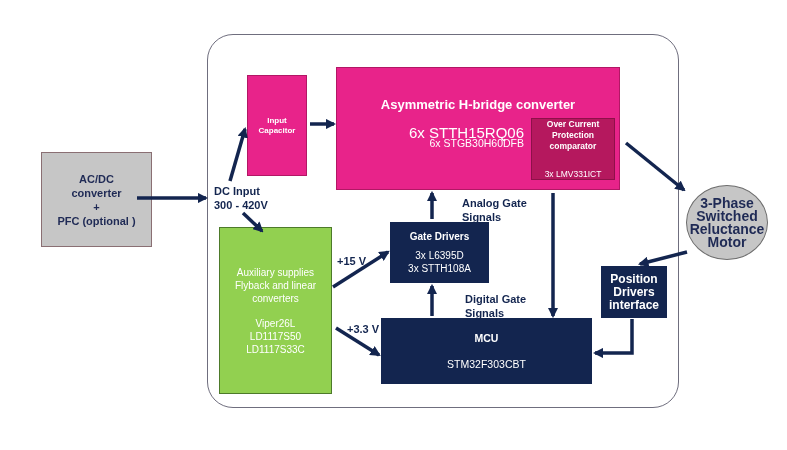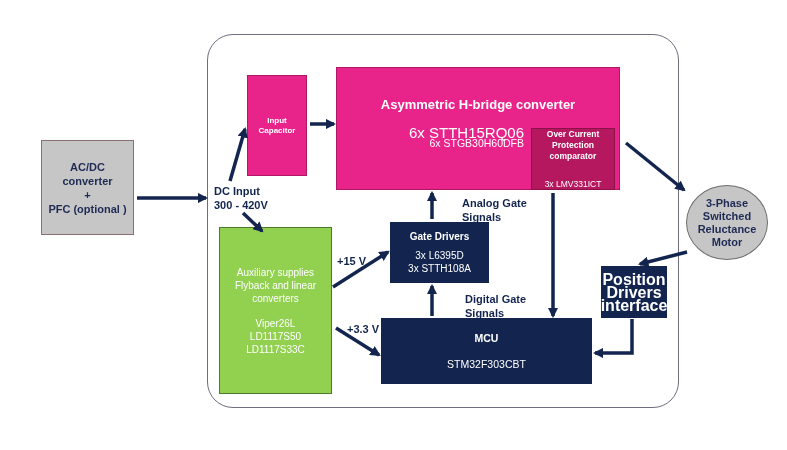--- a/index.html
+++ b/index.html
@@ -16,39 +16,39 @@
     .green { background: #92d050; border: 1px solid #4d7a2a; color: #ffffff; }
     .lbl { position: absolute; color: #13254f; font-weight: bold; font-size: 11px; line-height: 14px; white-space: nowrap; }
     svg.arrows { position: absolute; left: 0; top: 0; }
     .b { font-weight: bold; }
   </style>
 </head>
 <body>
 
 <div class="frame"></div>
 
-<div class="box gray" style="left:41px; top:140px; width:93px; height:95px; font-size:11px; line-height:14px;">
+<div class="box gray" style="left:41px; top:152px; width:111px; height:95px; font-size:11px; line-height:14px;">
   <span>AC/DC</span>
   <span>converter</span>
   <span>+</span>
   <span>PFC (optional )</span>
 </div>
 
 <div class="box pink b" style="left:247px; top:75px; width:60px; height:101px; font-size:8px; line-height:10px;">
   <span>Input</span>
   <span>Capacitor</span>
 </div>
 
 <div class="box pink" style="left:336px; top:67px; width:284px; height:123px; justify-content:flex-start;">
   <span class="b" style="position:absolute; left:0; right:0; top:29px; font-size:13px;">Asymmetric H-bridge converter</span>
   <span style="position:absolute; right:95px; top:56px; font-size:15px; text-align:right;">6x STTH15RQ06</span>
   <span style="position:absolute; right:95px; top:69px; font-size:10.5px; text-align:right;">6x STGB30H60DFB</span>
 </div>
 
-<div class="box pinkdark" style="left:531px; top:128px; width:84px; height:62px; font-size:8.5px; line-height:11px;text-align:right;">
+<div class="box pinkdark" style="left:531px; top:118px; width:84px; height:62px; font-size:8.5px; line-height:11px;text-align:right;">
   <span class="b">Over Current</span>
   <span class="b">Protection</span>
   <span class="b">comparator</span>
   <span style="margin-top:17px;">3x LMV331ICT</span>
 </div>
 
 <div class="box green" style="left:219px; top:227px; width:113px; height:167px; font-size:10px; line-height:13px;justify-content:center;">
   <span>Auxiliary supplies</span>
   <span>Flyback and linear</span>
   <span>converters</span>
@@ -61,28 +61,28 @@
   <span class="b" style="margin-bottom:6px;">Gate Drivers</span>
   <span>3x L6395D</span>
   <span>3x STTH108A</span>
 </div>
 
 <div class="box navy" style="left:381px; top:318px; width:211px; height:66px; font-size:10.5px; line-height:14px;">
   <span class="b" style="margin-bottom:12px;">MCU</span>
   <span>STM32F303CBT</span>
 </div>
 
-<div class="box gray" style="left:686px; top:185px; width:82px; height:75px; border-radius:50%; border:1px solid #6d6d6d; font-size:11px; line-height:13px;">
+<div class="box gray" style="left:686px; top:185px; width:82px; height:75px; border-radius:50%; border:1px solid #6d6d6d; font-size:14px; line-height:13px;">
   <span>3-Phase</span>
   <span>Switched</span>
   <span>Reluctance</span>
   <span>Motor</span>
 </div>
 
-<div class="box navy b" style="left:601px; top:266px; width:66px; height:52px; font-size:16px; line-height:13px;">
+<div class="box navy b" style="left:601px; top:266px; width:66px; height:52px; font-size:12px; line-height:13px;">
   <span>Position</span>
   <span>Drivers</span>
   <span>interface</span>
 </div>
 
 <div class="lbl" style="left:214px; top:184px;">
   <div>DC Input</div>
   <div>300 - 420V</div>
 </div>
 <div class="lbl" style="left:337px; top:254px;">+15 V</div>

